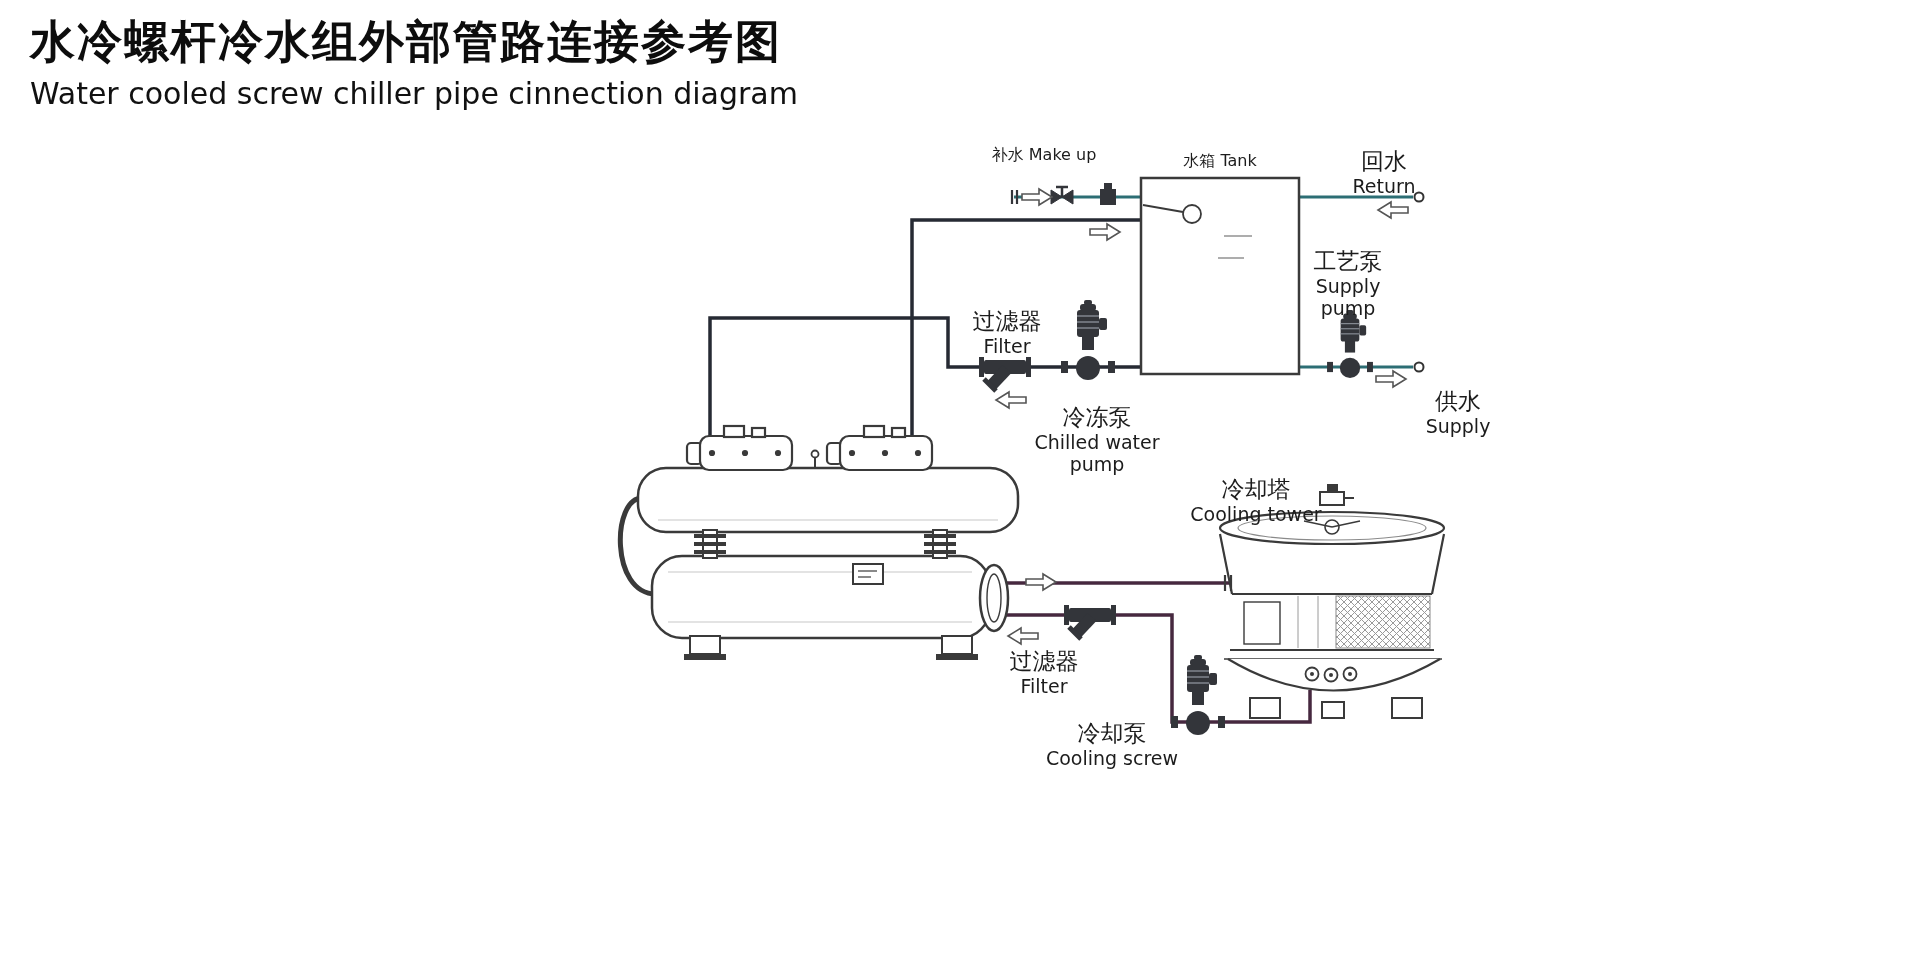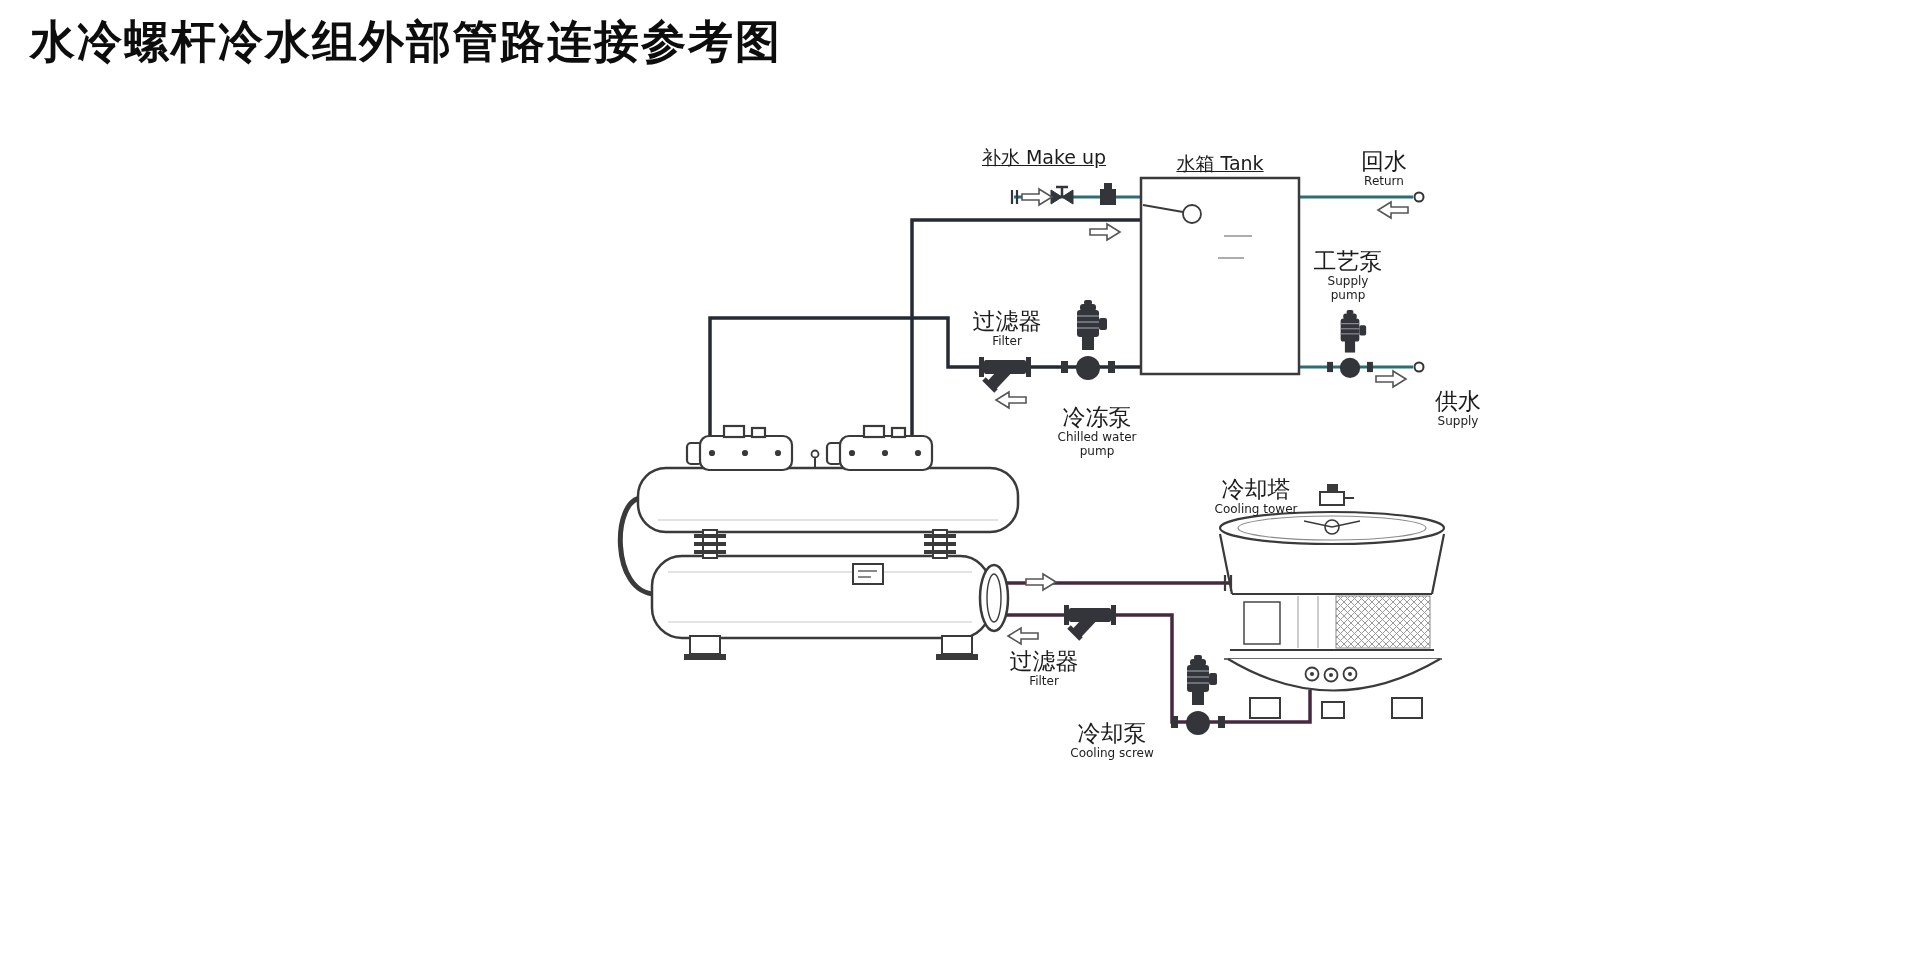--- a/index.html
+++ b/index.html
@@ -13,33 +13,34 @@
   }
   .title-en{
     position:absolute;left:30px;top:76px;font-size:30px;font-weight:500;color:#111;
   }
   .diagram-svg{position:absolute;left:0;top:0;}
   .lbl{
     position:absolute;transform:translateX(-50%);text-align:center;
     line-height:1.16;white-space:nowrap;color:#1c1c1c;
   }
   .lbl .cn{font-size:23px;}
-  .lbl .en{font-size:12px;}
-  .one-line{font-size:19px;text-decoration:underline;}
+  .lbl .en{font-size:19px;}
+  .one-line{font-size:16px;}
   
   .pipe-tank{stroke:#2c6e74;stroke-width:3;fill:none;}
   .pipe-chilled{stroke:#262a33;stroke-width:3.5;fill:none;}
   .pipe-cooling{stroke:#46283f;stroke-width:3.5;fill:none;}
 </style>
 </head>
 <body>
 
 <div class="stage">
 
   <h1 class="title-cn">水冷螺杆冷水组外部管路连接参考图</h1>
+  <div class="title-en">Water cooled screw chiller pipe cinnection diagram</div>
 
   <svg class="diagram-svg" width="1920" height="954" viewBox="0 0 1920 954">
     <defs>
       <pattern id="mesh" width="7" height="7" patternUnits="userSpaceOnUse">
         <path d="M0,0 L7,7 M7,0 L0,7" stroke="#9a9a9a" stroke-width="1" fill="none"></path>
       </pattern>
 
       <g id="pump" fill="#33353a" stroke="none">
         <rect x="-27" y="-6" width="7" height="12"></rect>
         <rect x="20" y="-6" width="7" height="12"></rect>

